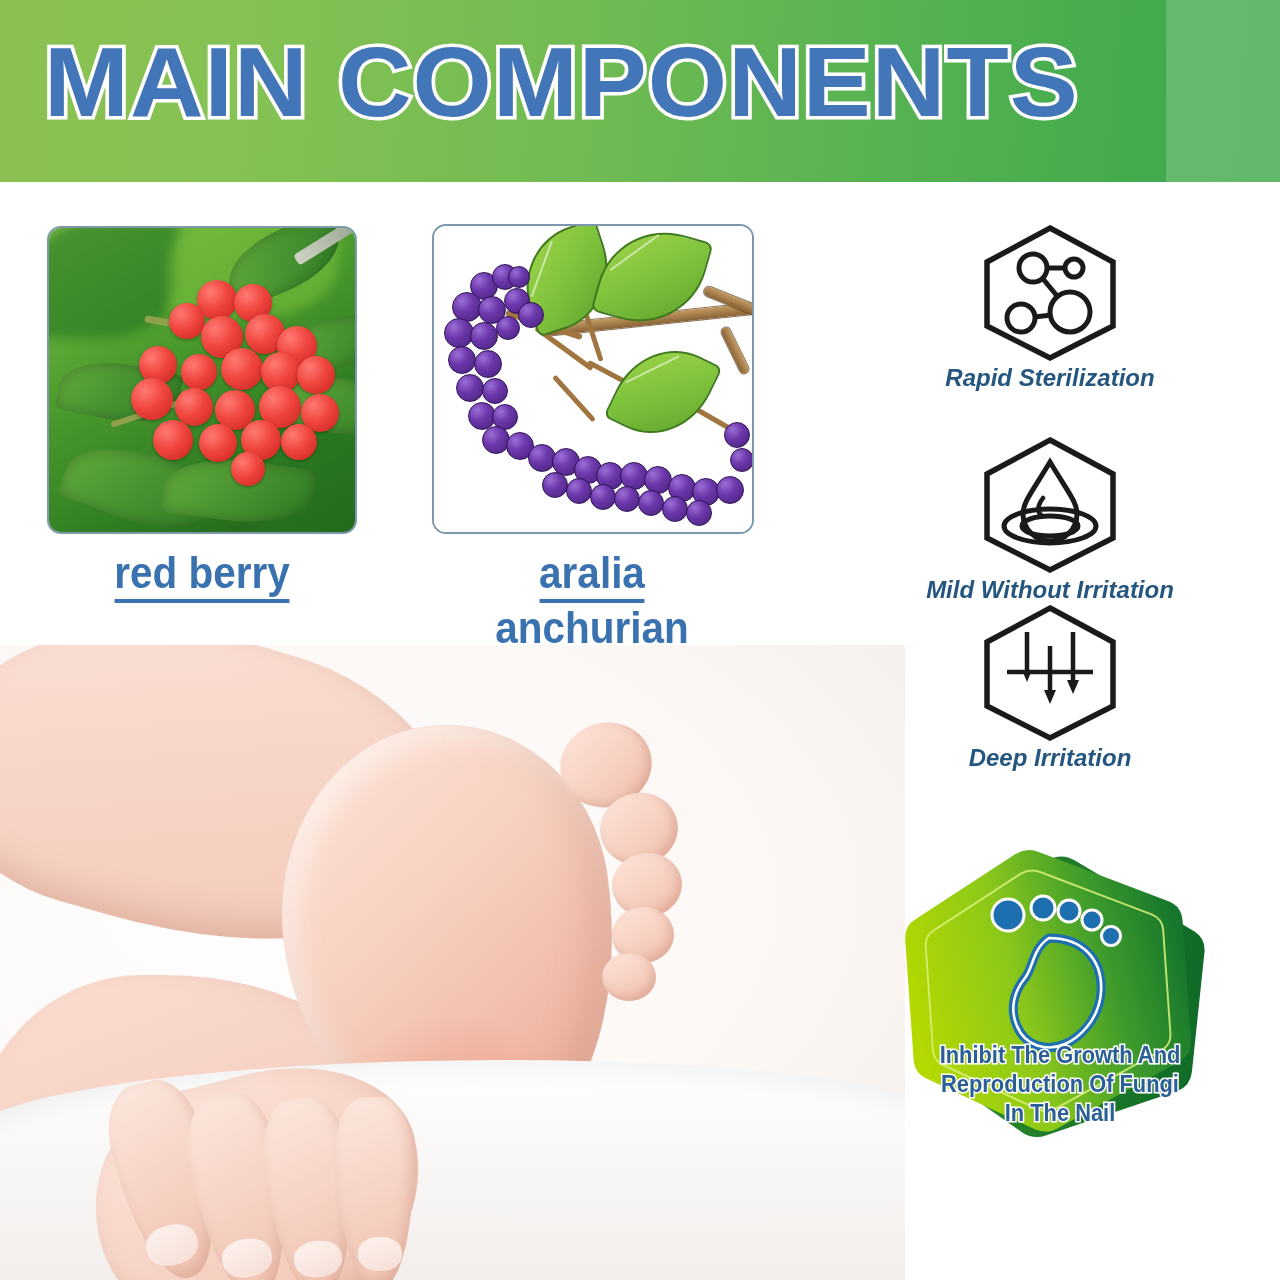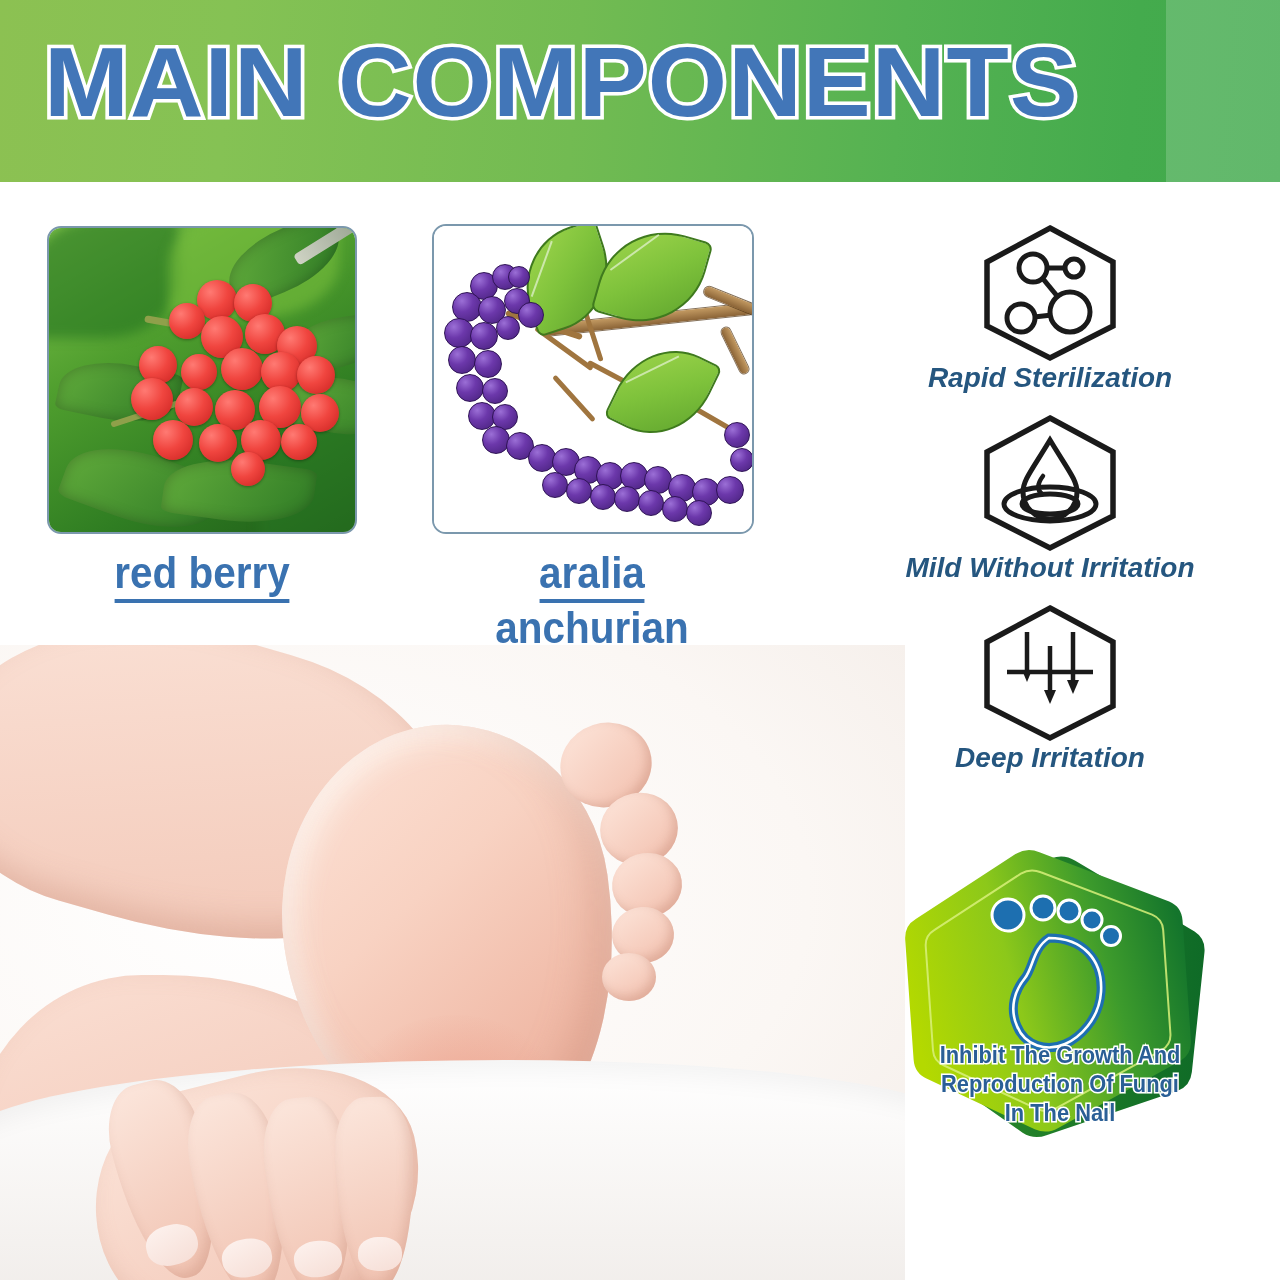--- a/index.html
+++ b/index.html
@@ -187,27 +187,27 @@
     background: radial-gradient(circle, rgba(232,139,118,0.55) 0%, rgba(232,139,118,0) 70%);
   }
 
   
   .benefit { position:absolute; text-align:center; }
   .benefit .hexicon { margin: 0 auto; display:block; }
   .benefit .benefit-label {
     color: #25567f;
     font-weight: bold;
     font-style: italic;
-    font-size: 28px;
+    font-size: 24px;
     line-height: 32px;
     white-space: nowrap;
     font-family: "Liberation Sans", sans-serif;
   }
   #benefit-0 { left: 905px; top: 222px; width: 290px; }
-  #benefit-1 { left: 905px; top: 412px; width: 290px; }
+  #benefit-1 { left: 905px; top: 434px; width: 290px; }
   #benefit-2 { left: 905px; top: 602px; width: 290px; }
 
   
   .fungi-badge {
     position: absolute;
     left: 895px; top: 840px;
     width: 330px; height: 320px;
   }
   .badge-text {
     position: absolute;

